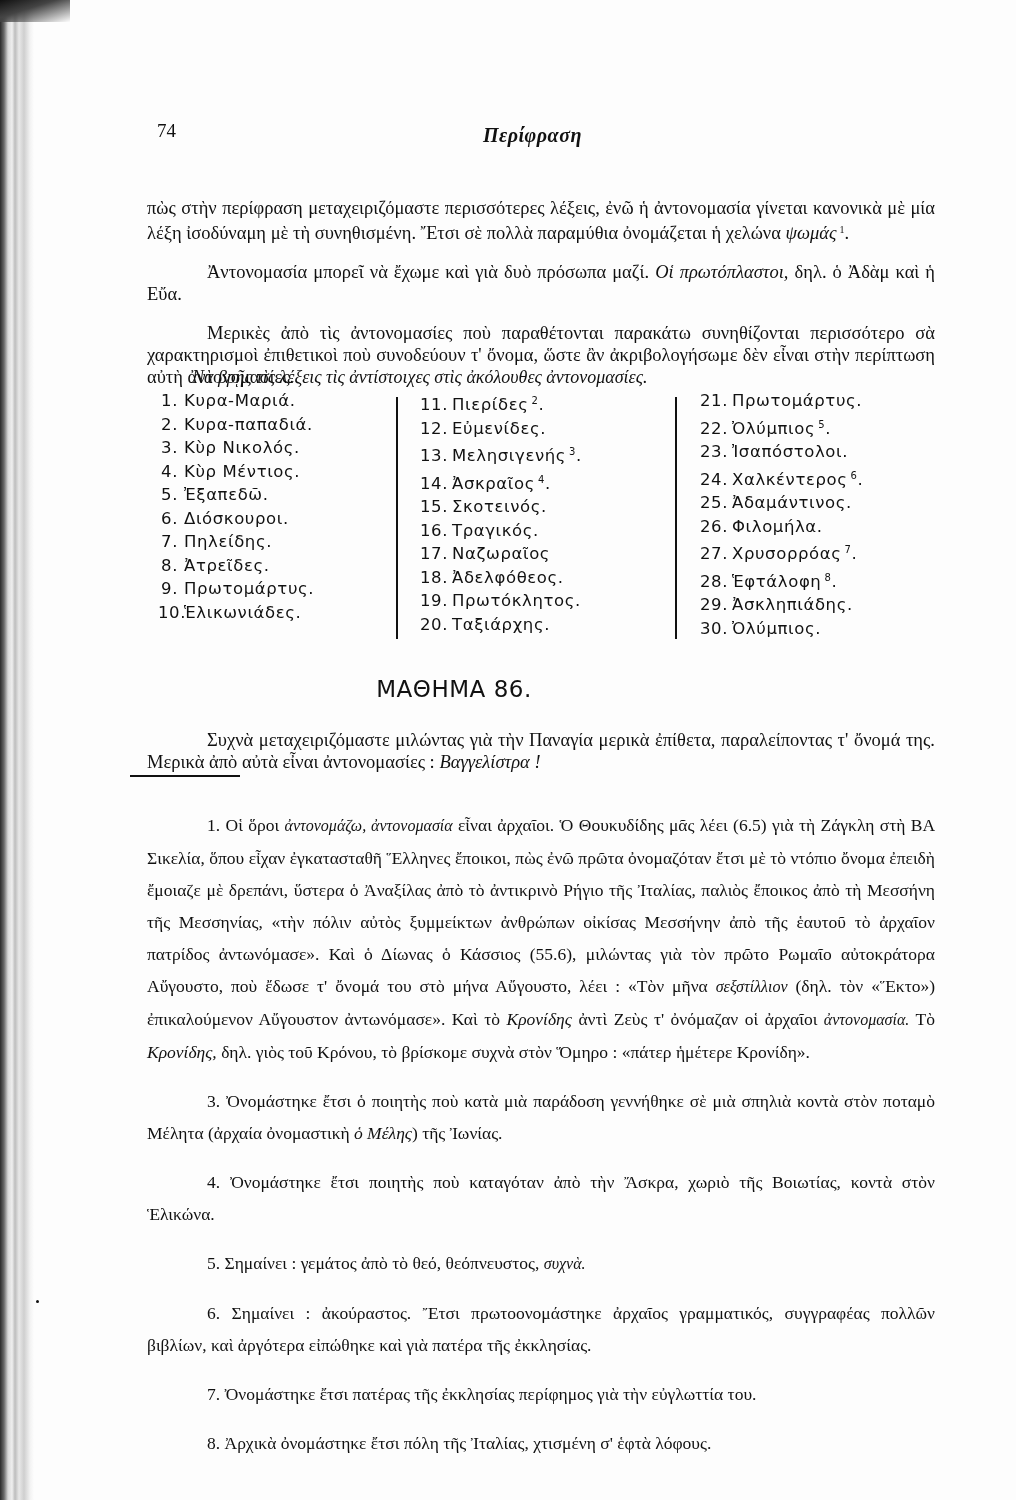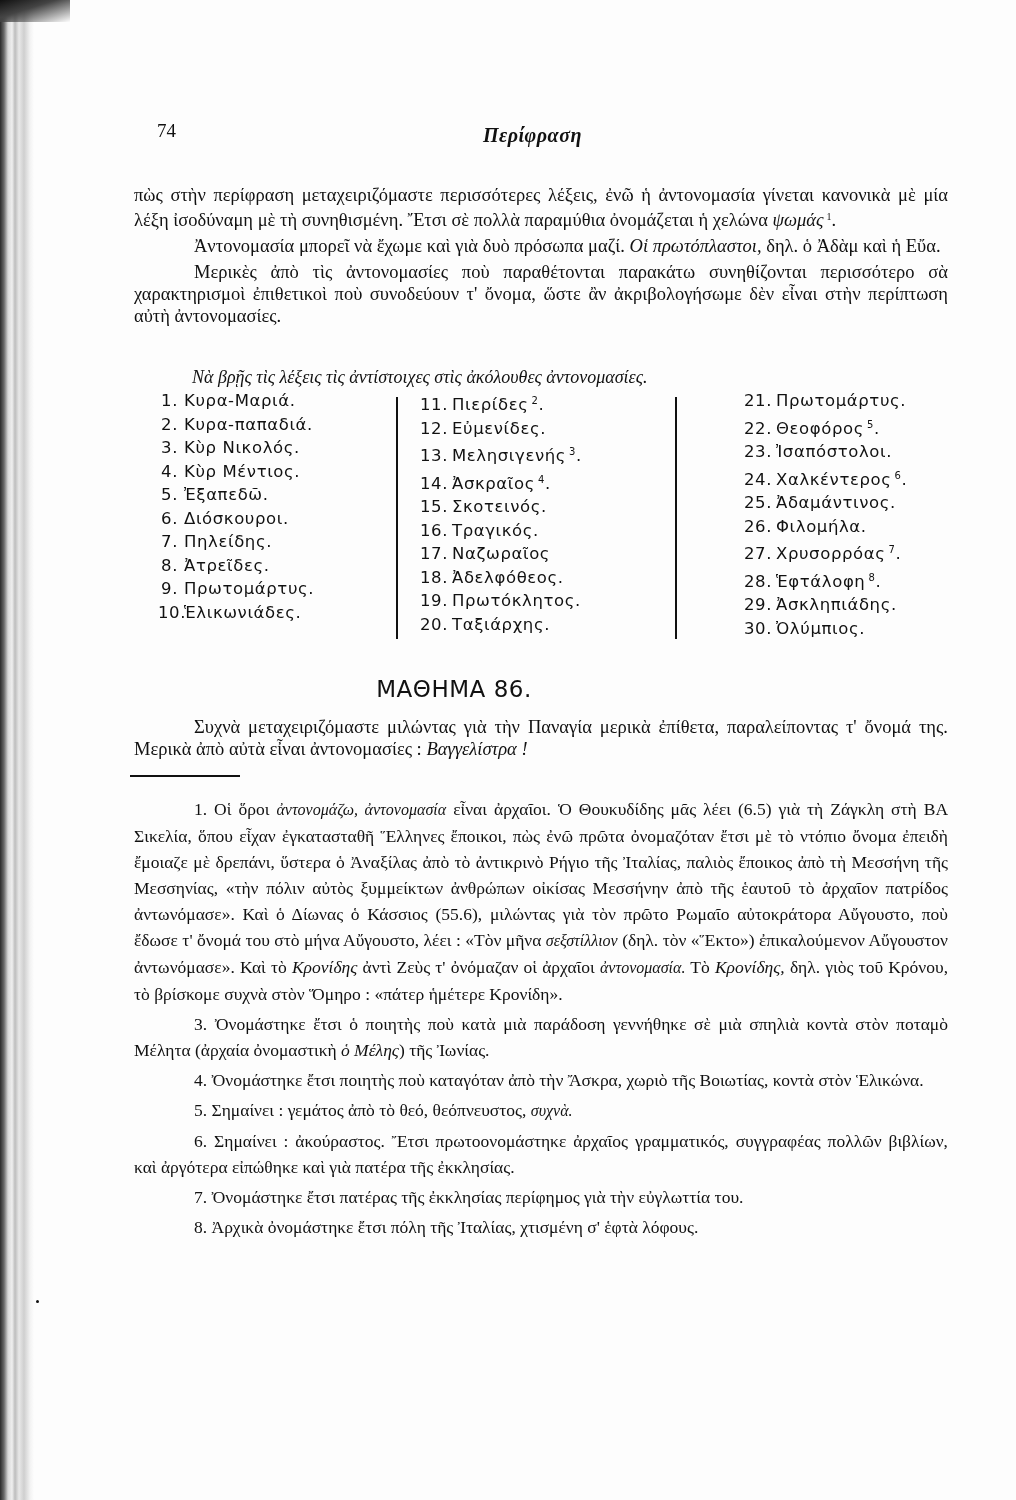--- a/index.html
+++ b/index.html
@@ -26,49 +26,49 @@
       position: absolute; left: 483px; top: 124px;
       font-family: "Liberation Serif", serif; font-style: italic; font-weight: bold;
       font-size: 20px; letter-spacing: 0.5px;
     }
     .text {
       position: absolute; left: 130px; width: 822px;
       font-family: "Liberation Serif", serif;
       font-size: 18.5px; line-height: 22px;
       text-align: justify;
     }
-    .p { margin: 4px; }
+    .p { margin: 17px; }
     .indent { text-indent: 60px; }
     .it { font-style: italic; }
     #intro { top: 180px; }
     .instruction {
       position: absolute; left: 192px; top: 367px;
       font-family: "Liberation Serif", serif; font-style: italic; font-size: 18px;
     }
     .list-col {
       position: absolute; top: 389px;
       font-family: "DejaVu Sans", sans-serif; font-size: 16.5px; line-height: 23.5px;
       letter-spacing: 0.6px;
     }
     .list-col .item { white-space: nowrap; }
     .list-col .num { display: inline-block; text-align: right; margin-right: 6px; }
     #col1 { left: 158px; } #col1 .num { width: 20px; }
     #col2 { left: 420px; } #col2 .num { width: 26px; }
-    #col3 { left: 700px; } #col3 .num { width: 26px; margin-left: 44px; }
+    #col3 { left: 700px; } #col3 .num { width: 26px; }
     sup { font-size: 10px; vertical-align: 6px; margin-left: 3px; }
     .vline { position: absolute; width: 2px; background: #111; }
     #vl1 { left: 396px; top: 397px; height: 242px; }
     #vl2 { left: 675px; top: 397px; height: 242px; }
     .lesson-title {
       position: absolute; left: 0; width: 908px; top: 676px; text-align: center;
       font-family: "DejaVu Sans", sans-serif; font-size: 23px; letter-spacing: 0.5px;
     }
     #lesson-body { top: 712px; }
     .rule { position: absolute; left: 130px; top: 775px; width: 110px; height: 2px; background: #111; }
-    #footnotes { top: 792px; font-size: 17.5px; line-height: 26px; }
+    #footnotes { top: 792px; font-size: 17.5px; line-height: 32px; }
     .fn-it { font-style: italic; font-size: 16px; }
     .dot { position: absolute; left: 36px; top: 1300px; width: 3px; height: 3px; background: #111; border-radius: 50%; }
   </style>
 </head>
 <body>
 
 <div class="binding"></div>
 <div class="binding-top"></div>
 
 <div class="page-number">74</div>
@@ -103,21 +103,21 @@
     <div class="item"><span class="num">15.</span><span>Σκοτεινός.</span></div>
     <div class="item"><span class="num">16.</span><span>Τραγικός.</span></div>
     <div class="item"><span class="num">17.</span><span>Ναζωραῖος</span></div>
     <div class="item"><span class="num">18.</span><span>Ἀδελφόθεος.</span></div>
     <div class="item"><span class="num">19.</span><span>Πρωτόκλητος.</span></div>
     <div class="item"><span class="num">20.</span><span>Ταξιάρχης.</span></div>
   </div>
 <div class="vline" id="vl2"></div>
 <div class="list-col" id="col3">
     <div class="item"><span class="num">21.</span><span>Πρωτομάρτυς.</span></div>
-    <div class="item"><span class="num">22.</span><span>Θεοφόρος</span><sup>5</sup><span>.</span></div>
+    <div class="item"><span class="num">22.</span><span>Ὀλύμπιος</span><sup>5</sup><span>.</span></div>
     <div class="item"><span class="num">23.</span><span>Ἰσαπόστολοι.</span></div>
     <div class="item"><span class="num">24.</span><span>Χαλκέντερος</span><sup>6</sup><span>.</span></div>
     <div class="item"><span class="num">25.</span><span>Ἀδαμάντινος.</span></div>
     <div class="item"><span class="num">26.</span><span>Φιλομήλα.</span></div>
     <div class="item"><span class="num">27.</span><span>Χρυσορρόας</span><sup>7</sup><span>.</span></div>
     <div class="item"><span class="num">28.</span><span>Ἑφτάλοφη</span><sup>8</sup><span>.</span></div>
     <div class="item"><span class="num">29.</span><span>Ἀσκληπιάδης.</span></div>
     <div class="item"><span class="num">30.</span><span>Ὀλύμπιος.</span></div>
   </div>
 

